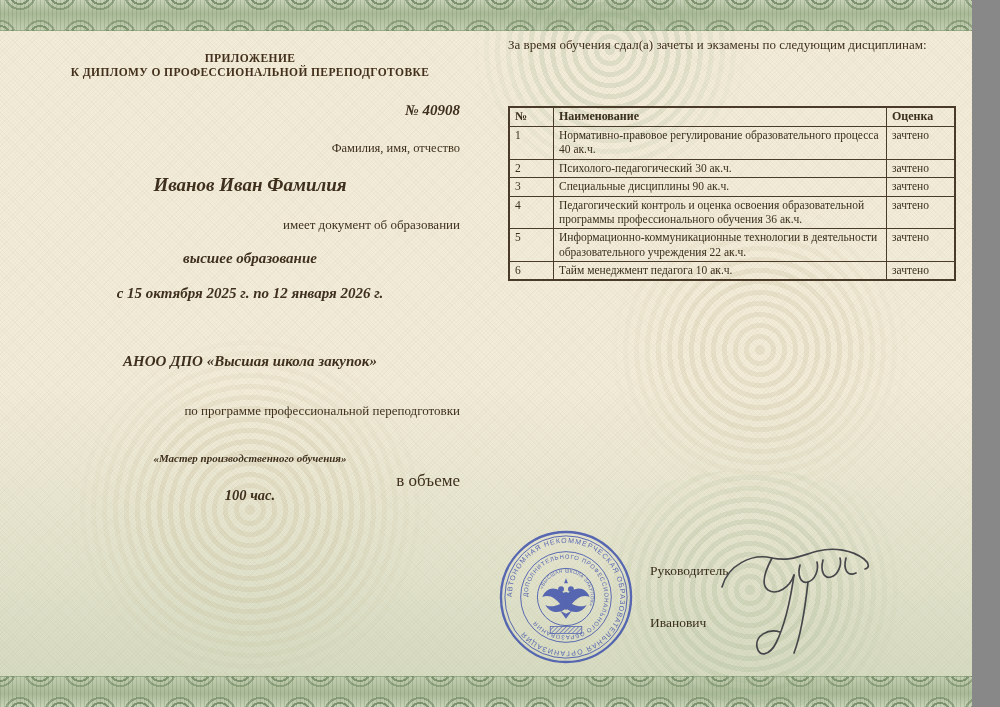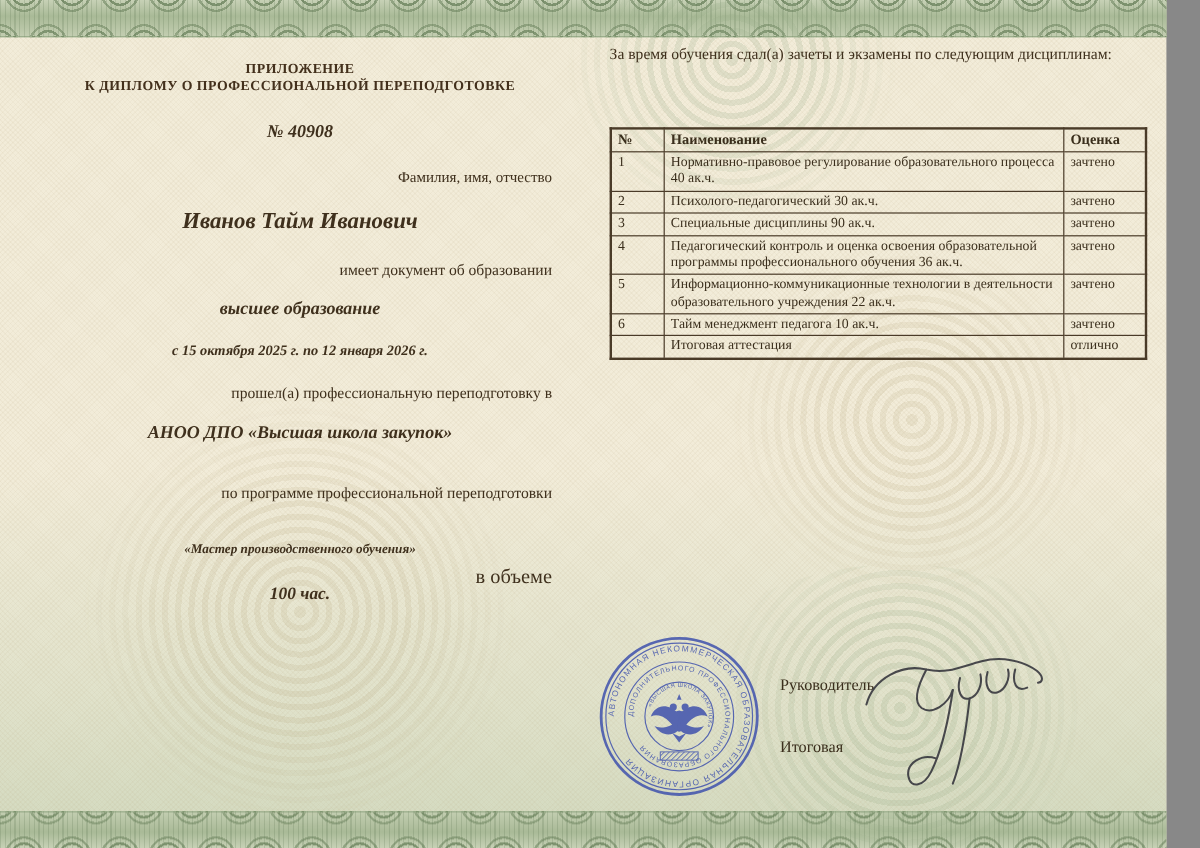--- a/index.html
+++ b/index.html
@@ -46,26 +46,26 @@
   .wm4{left:560px;top:470px;width:380px;height:240px;}
 
   
   .left-col{position:absolute;left:40px;top:0;width:420px;height:707px;}
   .lline{position:absolute;left:0;width:100%;text-align:center;}
   .t-head{font-weight:bold;font-size:11.5px;letter-spacing:.4px;color:#43301c;}
   .t-bi{font-weight:bold;font-style:italic;}
   .t-reg{font-size:13px;text-align:right;}
   .l-title1{top:52px;}
   .l-title2{top:66px;}
-  .l-num{top:102px;font-size:15px;}
+  .l-num{top:102px;font-size:15px;text-align:right;}
   .l-fio-label{top:141px;font-size:12.5px;}
   .l-name{top:174px;font-size:19px;}
   .l-hasdoc{top:217px;}
   .l-edu{top:250px;font-size:15px;}
-  .l-dates{top:285px;font-size:12px;}
+  .l-dates{top:285px;font-size:15px;}
   .l-passed{top:320px;}
   .l-org{top:353px;font-size:15px;}
   .l-proglabel{top:403px;}
   .l-prog{top:452px;font-size:11px;}
   .l-vollabel{top:471px;font-size:17px;}
   .l-vol{top:487px;font-size:14.5px;}
 
   
   .intro{position:absolute;left:508px;top:36px;width:450px;margin:0;
          font-size:13px;line-height:1.45;text-align:justify;}
@@ -99,25 +99,24 @@
   <div class="wm wm-rings wm1"></div>
   <div class="wm wm-rings wm2"></div>
   <div class="wm wm-green wm3"></div>
   <div class="wm wm-green wm4"></div>
 
   <div class="left-col">
     <div class="lline t-head l-title1">ПРИЛОЖЕНИЕ</div>
     <div class="lline t-head l-title2">К ДИПЛОМУ О ПРОФЕССИОНАЛЬНОЙ ПЕРЕПОДГОТОВКЕ</div>
     <div class="lline t-bi l-num">№ 40908</div>
     <div class="lline t-reg l-fio-label">Фамилия, имя, отчество</div>
-    <div class="lline t-bi l-name">Иванов Тайм Иванович</div>
+    <div class="lline t-bi l-name">Иванов Иван Фамилия</div>
     <div class="lline t-reg l-hasdoc">имеет документ об образовании</div>
     <div class="lline t-bi l-edu">высшее образование</div>
     <div class="lline t-bi l-dates">с 15 октября 2025 г. по 12 января 2026 г.</div>
-    <div class="lline t-reg l-passed">прошел(а) профессиональную переподготовку в</div>
     <div class="lline t-bi l-org">АНОО ДПО «Высшая школа закупок»</div>
     <div class="lline t-reg l-proglabel">по программе профессиональной переподготовки</div>
     <div class="lline t-bi l-prog">«Мастер производственного обучения»</div>
     <div class="lline t-reg l-vollabel">в объеме</div>
     <div class="lline t-bi l-vol">100 час.</div>
   </div>
 
   <p class="intro">За время обучения сдал(а) зачеты и экзамены по следующим дисциплинам:</p>
 
   <table class="grades">
@@ -152,30 +151,25 @@
       <tr>
         <td>5</td>
         <td>Информационно-коммуникационные технологии в деятельности образовательного учреждения 22 ак.ч.</td>
         <td>зачтено</td>
       </tr>
       <tr>
         <td>6</td>
         <td>Тайм менеджмент педагога 10 ак.ч.</td>
         <td>зачтено</td>
       </tr>
-      <tr>
-        <td></td>
-        <td>Итоговая аттестация</td>
-        <td>отлично</td>
-      </tr>
     </tbody>
   </table>
 
   <div class="sig-label lab-head">Руководитель</div>
-  <div class="sig-label lab-secr">Итоговая</div>
+  <div class="sig-label lab-secr">Иванович</div>
 
   <svg class="seal" viewBox="0 0 140 140">
     <defs>
       <pattern id="hatch" width="3" height="3" patternUnits="userSpaceOnUse" patternTransform="rotate(45)">
         <rect width="3" height="3" fill="none"></rect>
         <line x1="0" y1="0" x2="0" y2="3" stroke="#4456ae" stroke-width="1.4"></line>
       </pattern>
       <path id="ringO" d="M 15 70 A 55 55 0 1 1 15 70.01"></path>
       <path id="ringM" d="M 31 70 A 39 39 0 1 1 31 70.01"></path>
       <path id="ringI" d="M 45 70 A 25 25 0 1 1 45 70.01"></path>

